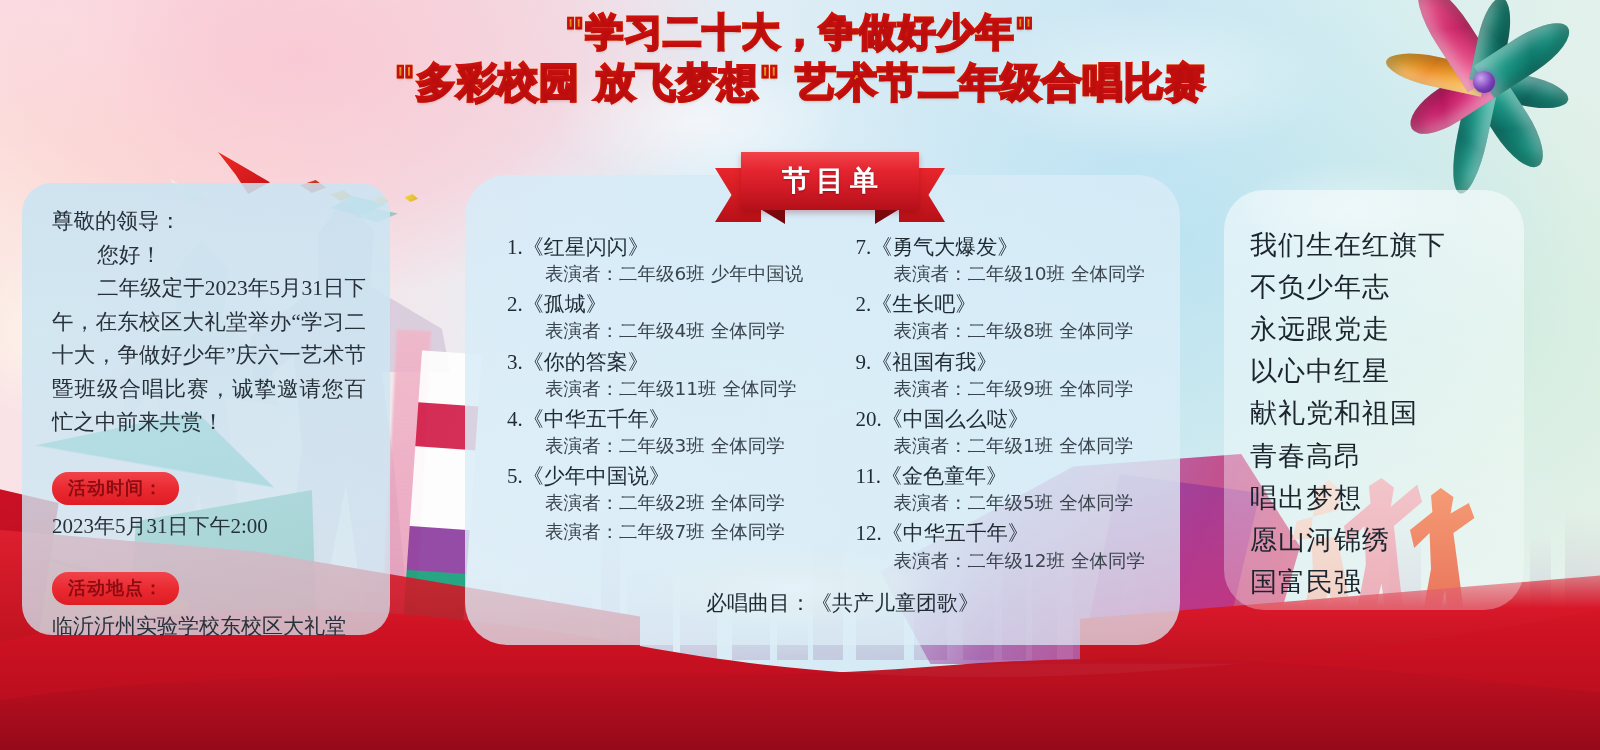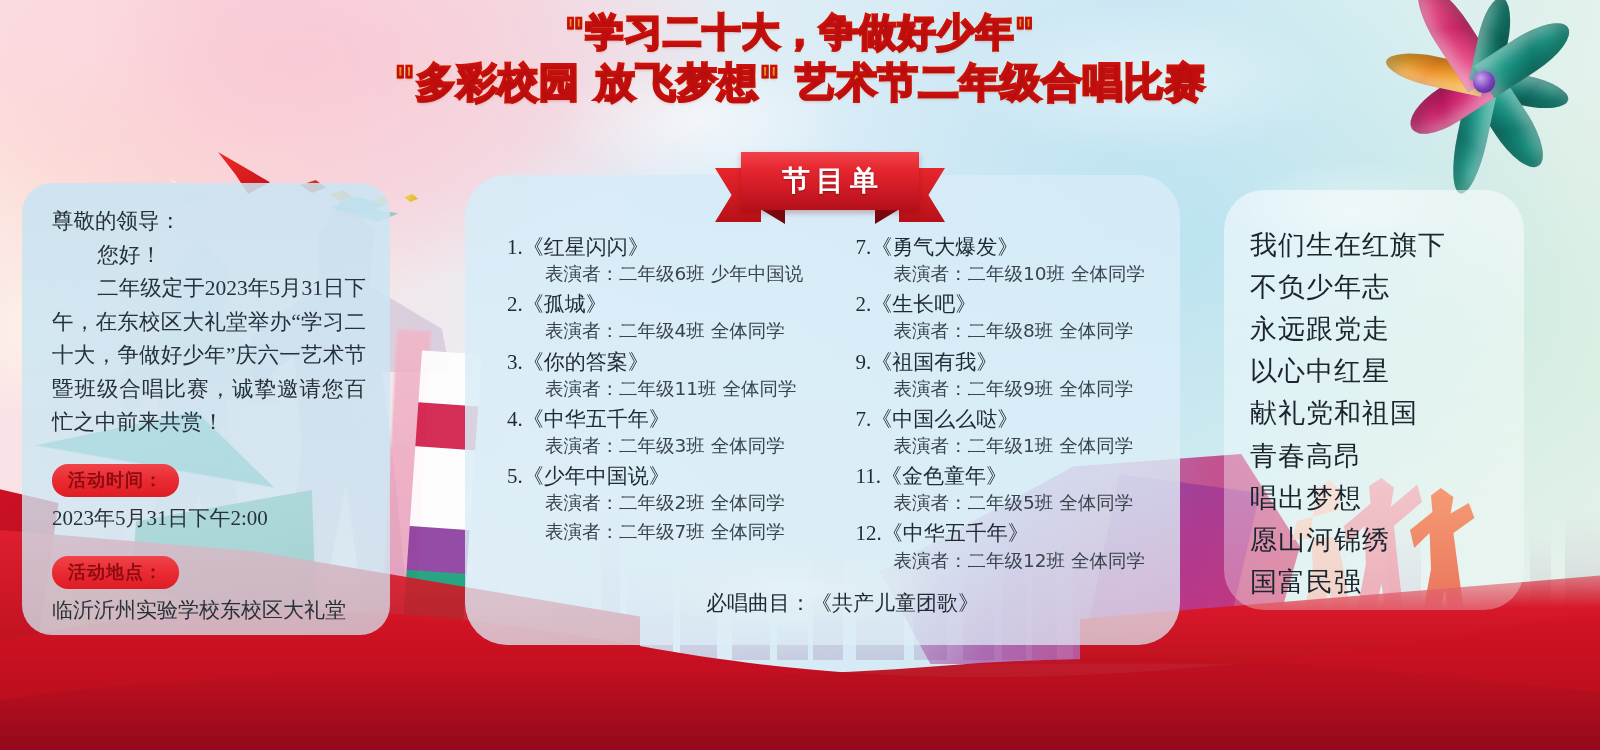--- a/index.html
+++ b/index.html
@@ -295,21 +295,21 @@
     display: inline-block;
     background: linear-gradient(180deg,#f1434a 0%, #e9282f 55%, #dd1c24 100%);
     color: #8d0c12;
     font-family: "DejaVu Sans", "Liberation Sans", sans-serif;
     font-weight: 700;
     font-size: 18px;
     letter-spacing: 1px;
     padding: 4px 16px 5px 16px;
     border-radius: 16px;
   }
-  .badge-row { margin-top: 24px; }
+  .badge-row { margin-top: 32px; }
   .badge-value {
     margin-top: 7px;
     font-size: 21px; color: #27313a;
     font-family: "Liberation Serif","DejaVu Serif",serif;
   }
 
   
   .prog-cols { display: flex; gap: 18px; }
   .prog-col { flex: 1 1 0; padding: 0 6px; }
   .prog-item { margin-bottom: 4px; }
@@ -496,21 +496,21 @@
           </div>
           <div class="prog-item">
             <div class="prog-title">2.《生长吧》</div>
             <div class="prog-perf">表演者：二年级8班 全体同学</div>
           </div>
           <div class="prog-item">
             <div class="prog-title">9.《祖国有我》</div>
             <div class="prog-perf">表演者：二年级9班 全体同学</div>
           </div>
           <div class="prog-item">
-            <div class="prog-title">7.《中国么么哒》</div>
+            <div class="prog-title">20.《中国么么哒》</div>
             <div class="prog-perf">表演者：二年级1班 全体同学</div>
           </div>
           <div class="prog-item">
             <div class="prog-title">11.《金色童年》</div>
             <div class="prog-perf">表演者：二年级5班 全体同学</div>
           </div>
           <div class="prog-item">
             <div class="prog-title">12.《中华五千年》</div>
             <div class="prog-perf">表演者：二年级12班 全体同学</div>
           </div>

